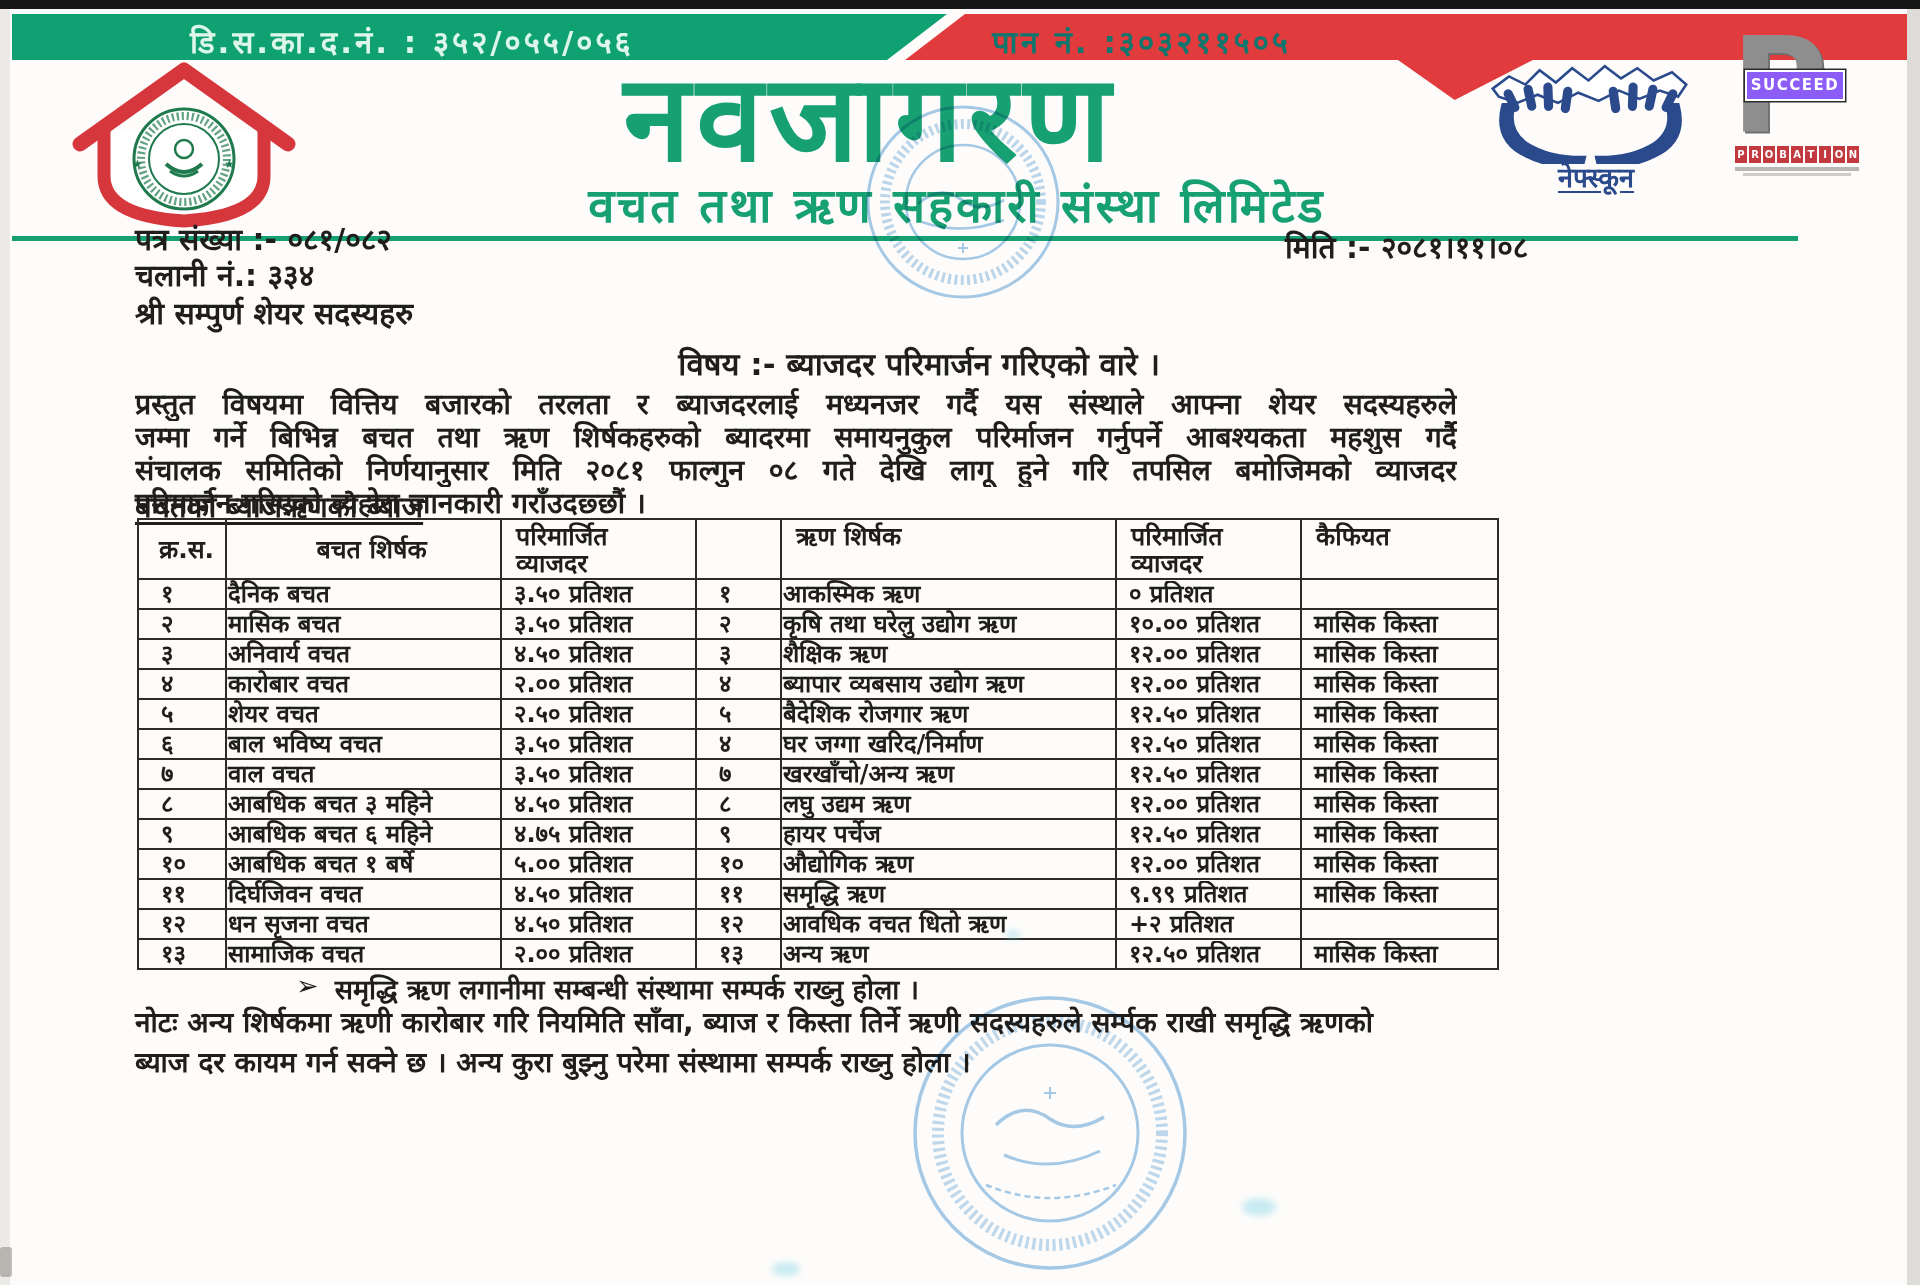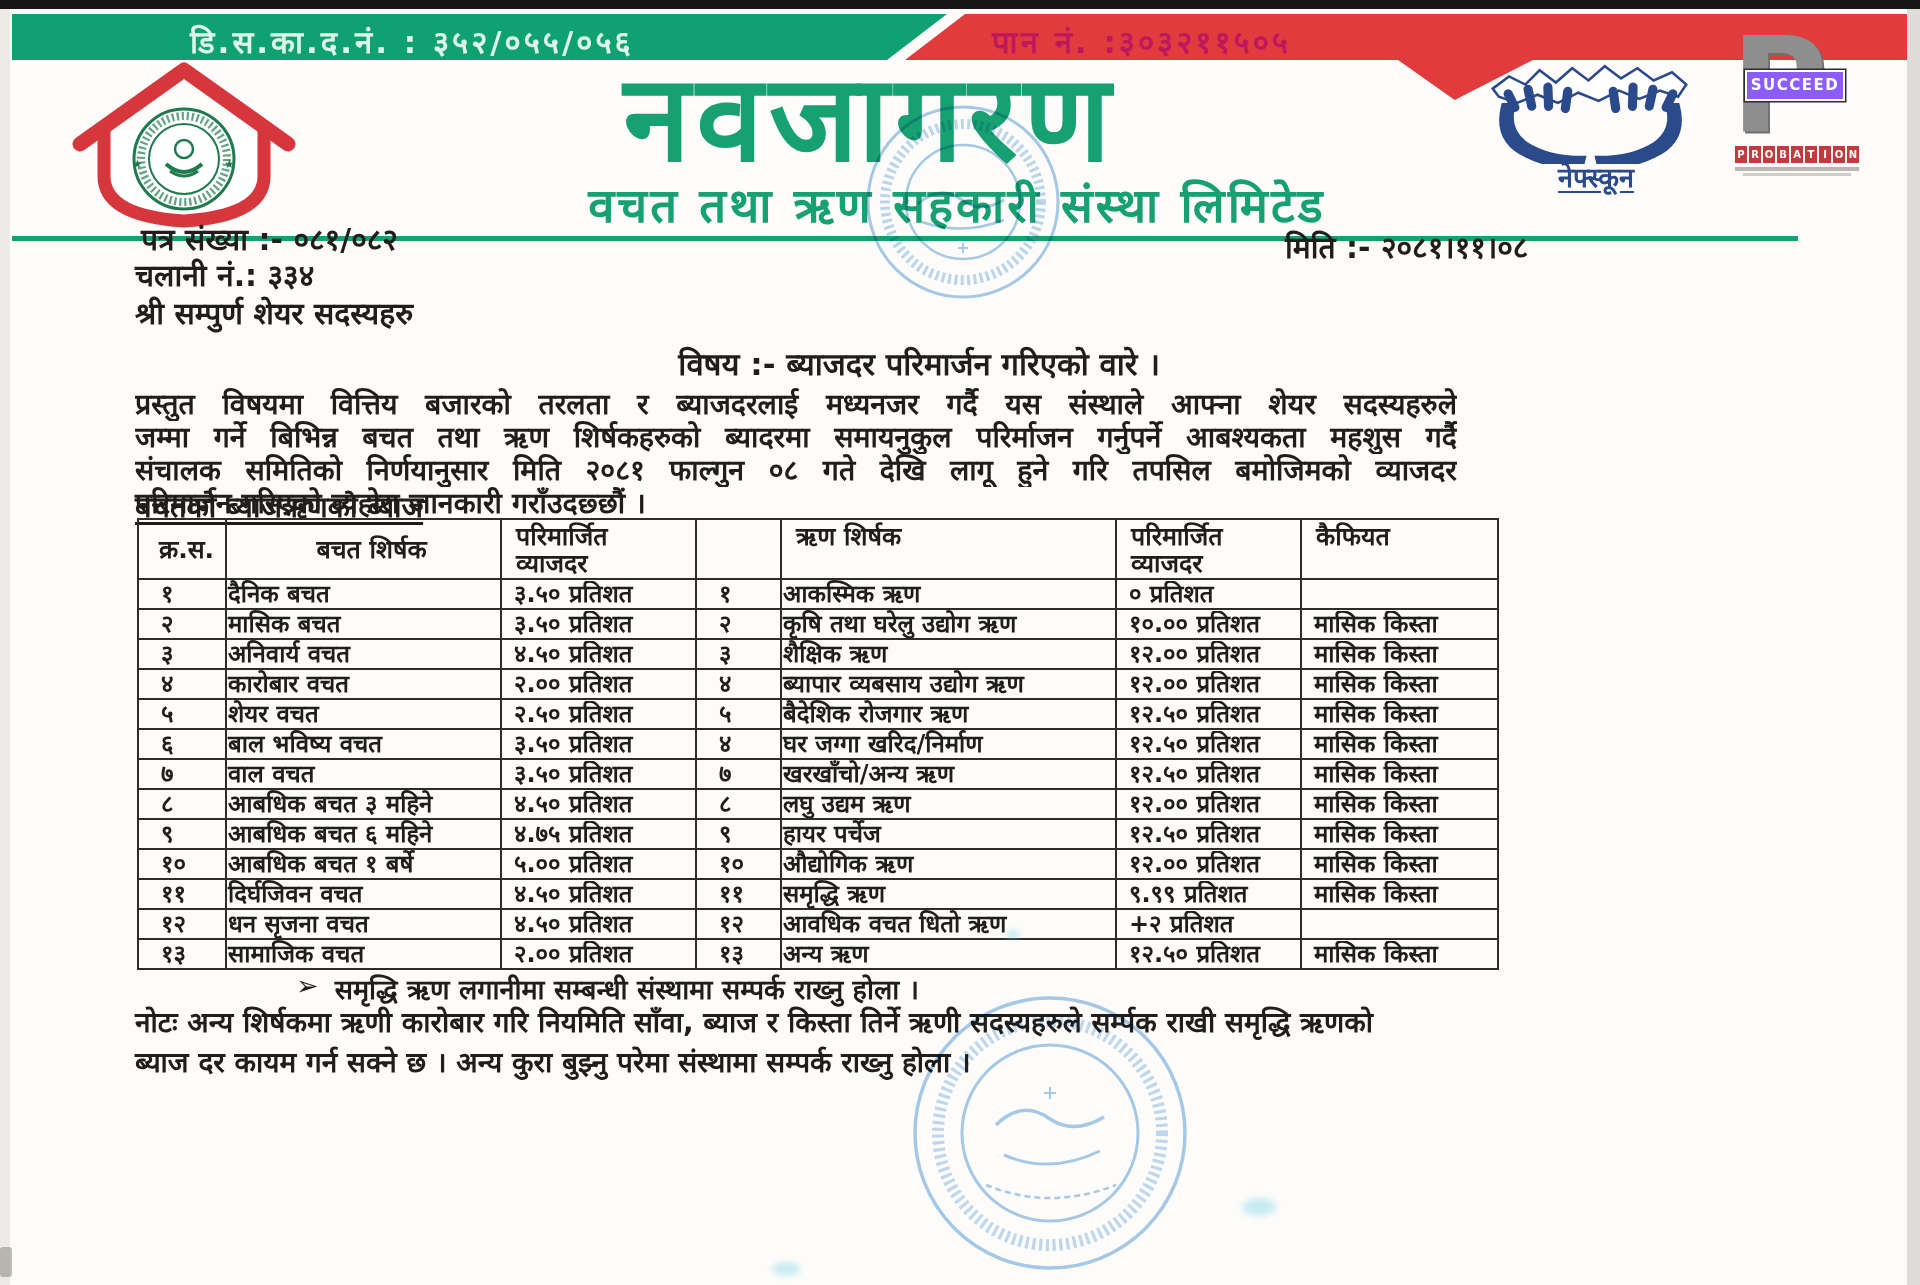--- a/index.html
+++ b/index.html
@@ -17,21 +17,21 @@
   .scan-corner{left:0;top:1247px;width:12px;height:30px;background:#8a8884;opacity:.55;border-radius:3px;}
   
   .bar-green{left:12px;top:14px;width:935px;height:46px;background:#10a173;
     clip-path:polygon(0 0,100% 0,calc(100% - 60px) 100%,0 100%);}
   .bar-red{left:905px;top:14px;width:1002px;height:46px;background:#e23b3e;
     clip-path:polygon(60px 0,100% 0,100% 100%,0 100%);}
   .bar-red-wedge{left:1398px;top:60px;width:135px;height:40px;background:#e23b3e;
     clip-path:polygon(0 0,100% 0,42% 100%);}
   .bar-text{font-weight:700;font-size:31px;letter-spacing:3px;white-space:nowrap;}
   .bar-text.green{left:190px;top:20px;color:#ddf6ea;}
-  .bar-text.red{left:992px;top:20px;color:#be185d;}
+  .bar-text.red{left:992px;top:20px;color:#0f766e;}
   
   .tagline{left:640px;top:64px;width:700px;text-align:center;font-size:30px;font-weight:700;color:#234f41;white-space:nowrap;}
   .org-name{left:320px;top:60px;width:1100px;text-align:center;font-size:120px;line-height:118px;
     font-weight:800;color:#17a173;letter-spacing:6px;white-space:nowrap;}
   .org-type{left:357px;top:180px;width:1200px;text-align:center;font-size:47px;line-height:52px;
     font-weight:700;color:#17a173;letter-spacing:3px;white-space:nowrap;}
   .rule-green{left:12px;top:236px;width:1786px;height:5px;background:#17a173;}
   
   .emblem{left:52px;top:56px;}
   .nefscun{left:1478px;top:54px;}
@@ -43,21 +43,21 @@
   .succeed-pill{position:absolute;left:40px;top:20px;width:96px;height:27px;background:#8b5cf6;
     border:2px solid #fff;box-shadow:0 0 0 1.5px #2c2c2c;color:#fff;font-size:15px;font-weight:800;
     letter-spacing:1.5px;text-align:center;line-height:26px;}
   .probation-row{position:absolute;left:30px;top:96px;display:flex;gap:2px;}
   .pb-letter{display:block;width:12px;height:17px;background:#c23a3f;color:#fff;font-size:10px;
     font-weight:800;text-align:center;line-height:17px;}
   .succeed-caption{position:absolute;left:30px;top:117px;width:124px;height:4px;background:#b9b7b4;}
   .succeed-caption2{position:absolute;left:38px;top:123px;width:108px;height:3px;background:#cfcdca;}
   
   .meta{font-size:30px;font-weight:700;white-space:nowrap;}
-  .letter-no{left:135px;top:218px;margin-left:6px;}
+  .letter-no{left:135px;top:218px;}
   .dispatch-no{left:135px;top:254px;}
   .date-line{left:1285px;top:226px;}
   .salutation{left:135px;top:292px;font-size:30px;font-weight:700;}
   .subject{left:540px;top:342px;width:620px;text-align:right;font-size:31px;font-weight:800;white-space:nowrap;}
   
   .body-line{left:135px;width:1322px;font-size:28.5px;font-weight:600;line-height:33px;white-space:nowrap;}
   .body-line.fill{text-align:justify;text-align-last:justify;white-space:normal;height:33px;overflow:hidden;}
   .caption{left:135px;top:486px;font-size:29px;font-weight:800;text-decoration:underline;text-decoration-thickness:2.5px;text-underline-offset:5px;}
   
   table.rates{position:absolute;left:137px;top:518px;width:1360px;border-collapse:collapse;table-layout:fixed;}

